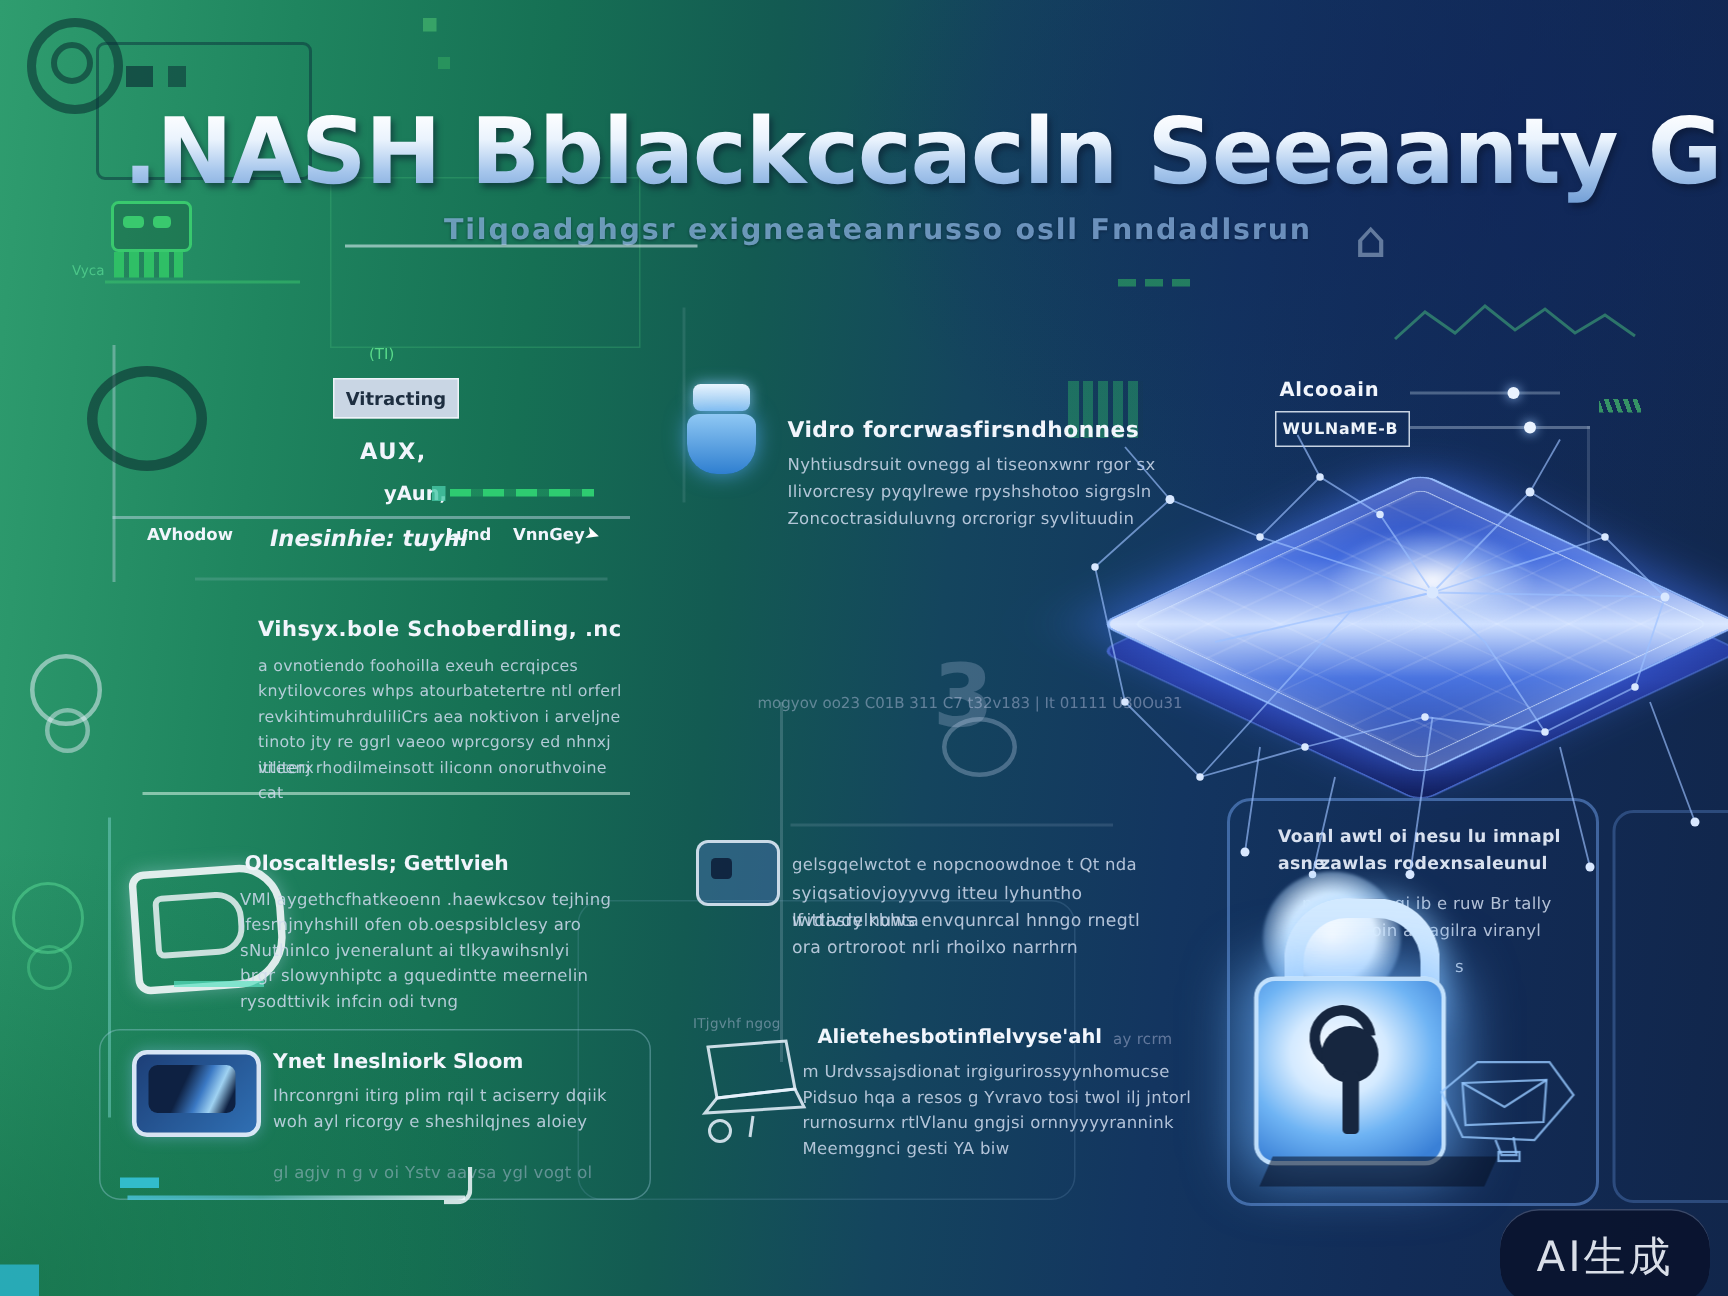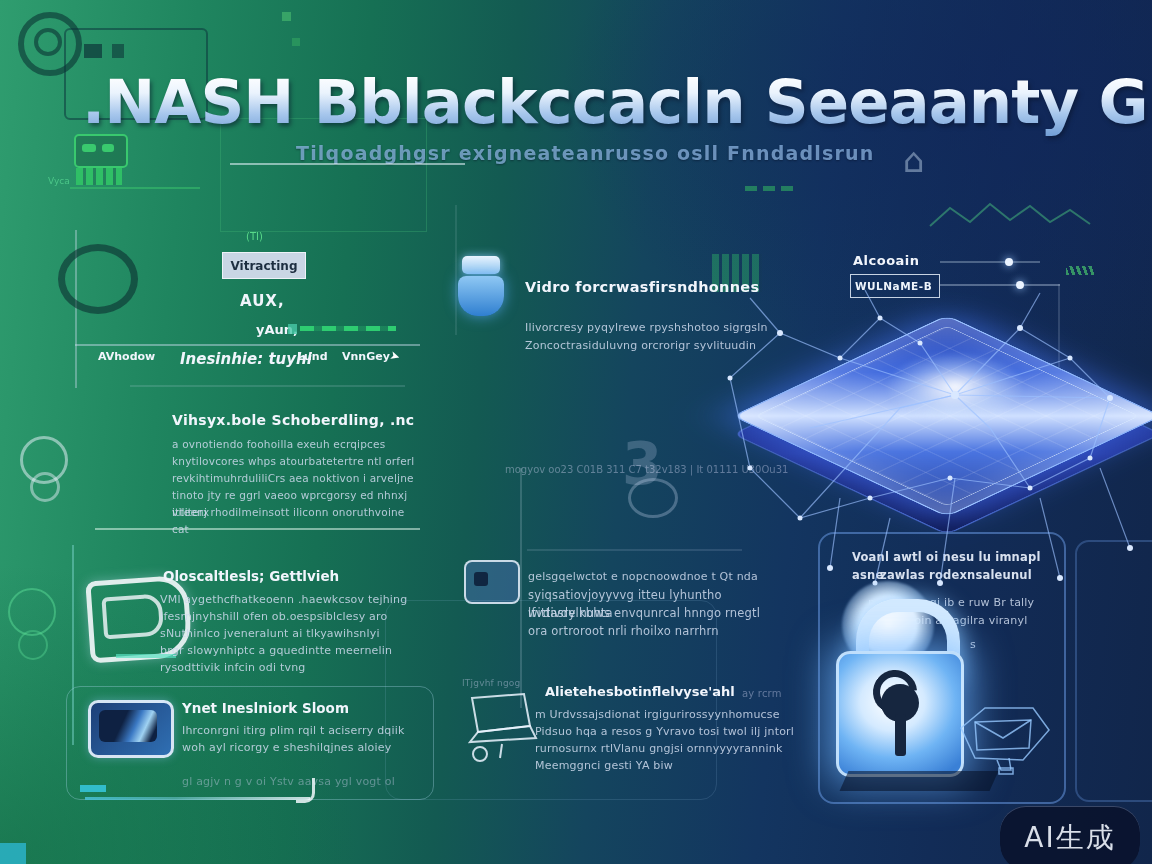--- a/index.html
+++ b/index.html
@@ -107,20 +107,21 @@
   <div class="abs head" style="left:342px;top:350px;font-size:11px;">VnnGey</div>
   <span class="abs" style="left:390px;top:349px;font-size:12px;color:#fff;transform:rotate(18deg);">➤</span>
   <div class="abs" style="left:58px;top:244px;width:66px;height:56px;border:7px solid rgba(9,38,44,.55);border-radius:50%;"></div>
 
   <div class="vline" style="left:455px;top:205px;height:130px;opacity:.3;"></div>
   <div class="abs" style="left:458px;top:256px;width:46px;height:62px;">
     <div class="abs" style="left:4px;top:0;width:38px;height:18px;border-radius:5px;background:linear-gradient(180deg,#e8f4ff,#8fc4ee);box-shadow:0 0 10px rgba(140,200,255,.8);"></div>
     <div class="abs" style="left:0;top:20px;width:46px;height:40px;border-radius:8px 8px 20px 20px;background:linear-gradient(180deg,#8fc8f4,#2f7fd0);box-shadow:0 0 14px rgba(90,170,255,.7);"></div>
   </div>
   <div class="abs head" style="left:525px;top:279px;font-size:14.5px;letter-spacing:.3px;">Vidro forcrwasfirsndhonnes</div>
+  <div class="abs garble" style="left:525px;top:301px;width:250px;">Nyhtiusdrsuit ovnegg al tiseonxwnr rgor sx</div>
   <div class="abs garble" style="left:525px;top:319px;width:250px;">Ilivorcresy pyqylrewe rpyshshotoo sigrgsln</div>
   <div class="abs garble" style="left:525px;top:337px;width:250px;">Zoncoctrasiduluvng orcrorigr syvlituudin</div>
 
   <div class="abs head" style="left:853px;top:253px;font-size:13px;letter-spacing:.5px;">Alcooain</div>
   <div class="abs" style="left:850px;top:274px;width:88px;height:22px;border:1.5px solid rgba(232,240,250,.85);display:flex;align-items:center;">
     <span style="font-size:10.5px;font-weight:bold;color:#eef4fb;padding-left:4px;letter-spacing:.5px;">WULNaME-B</span>
   </div>
   <div class="hline" style="left:940px;top:261px;width:100px;opacity:.7;"></div>
   <div class="abs" style="left:1005px;top:258px;width:8px;height:8px;border-radius:50%;background:#eaf3ff;box-shadow:0 0 8px #9cc8ff;"></div>
   <div class="hline" style="left:940px;top:284px;width:120px;opacity:.8;"></div>

